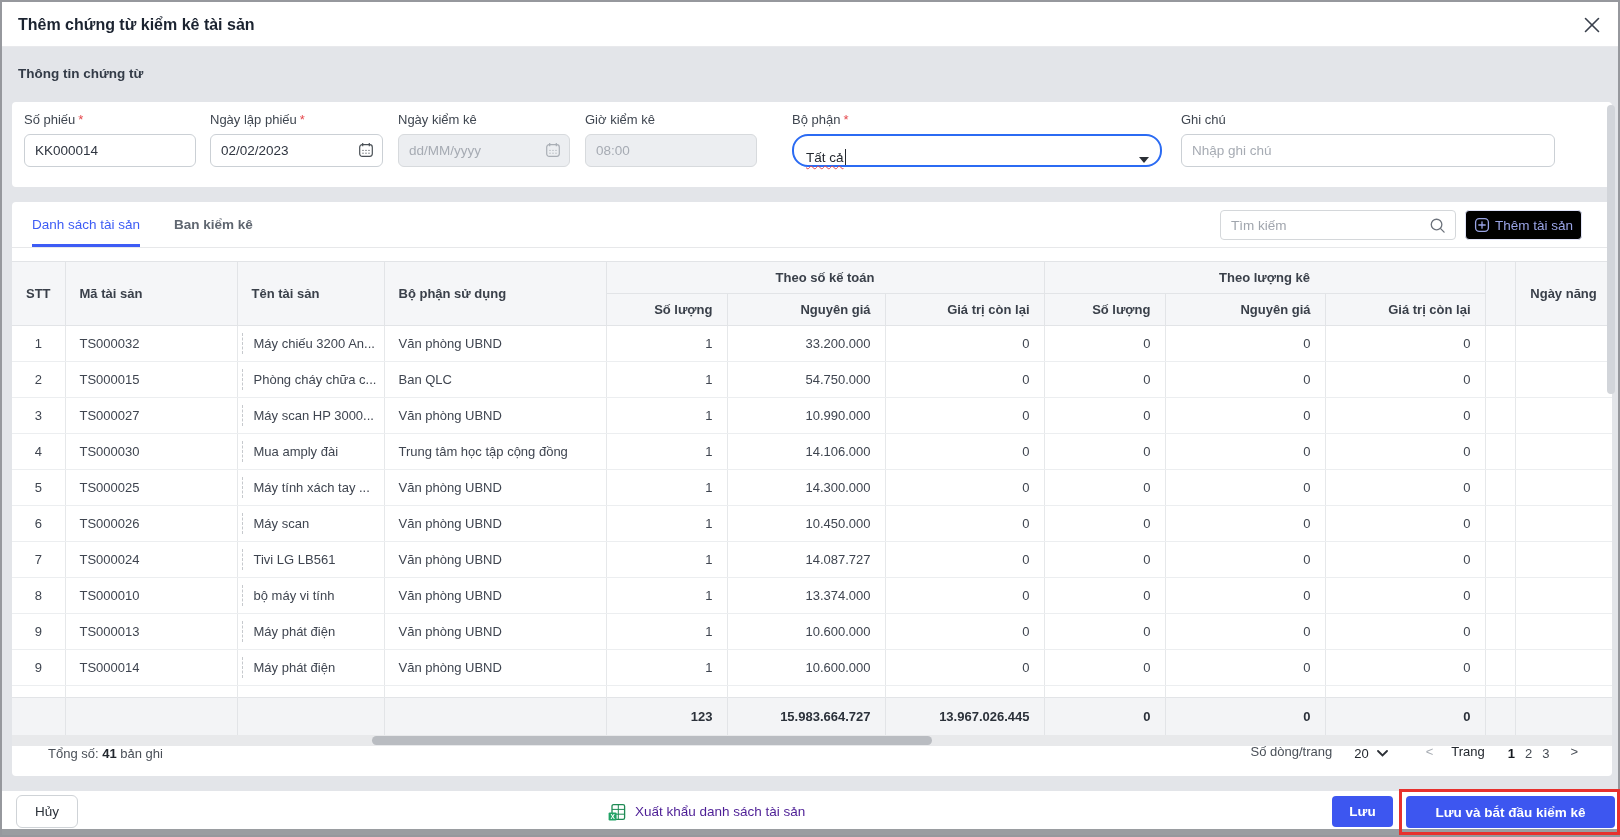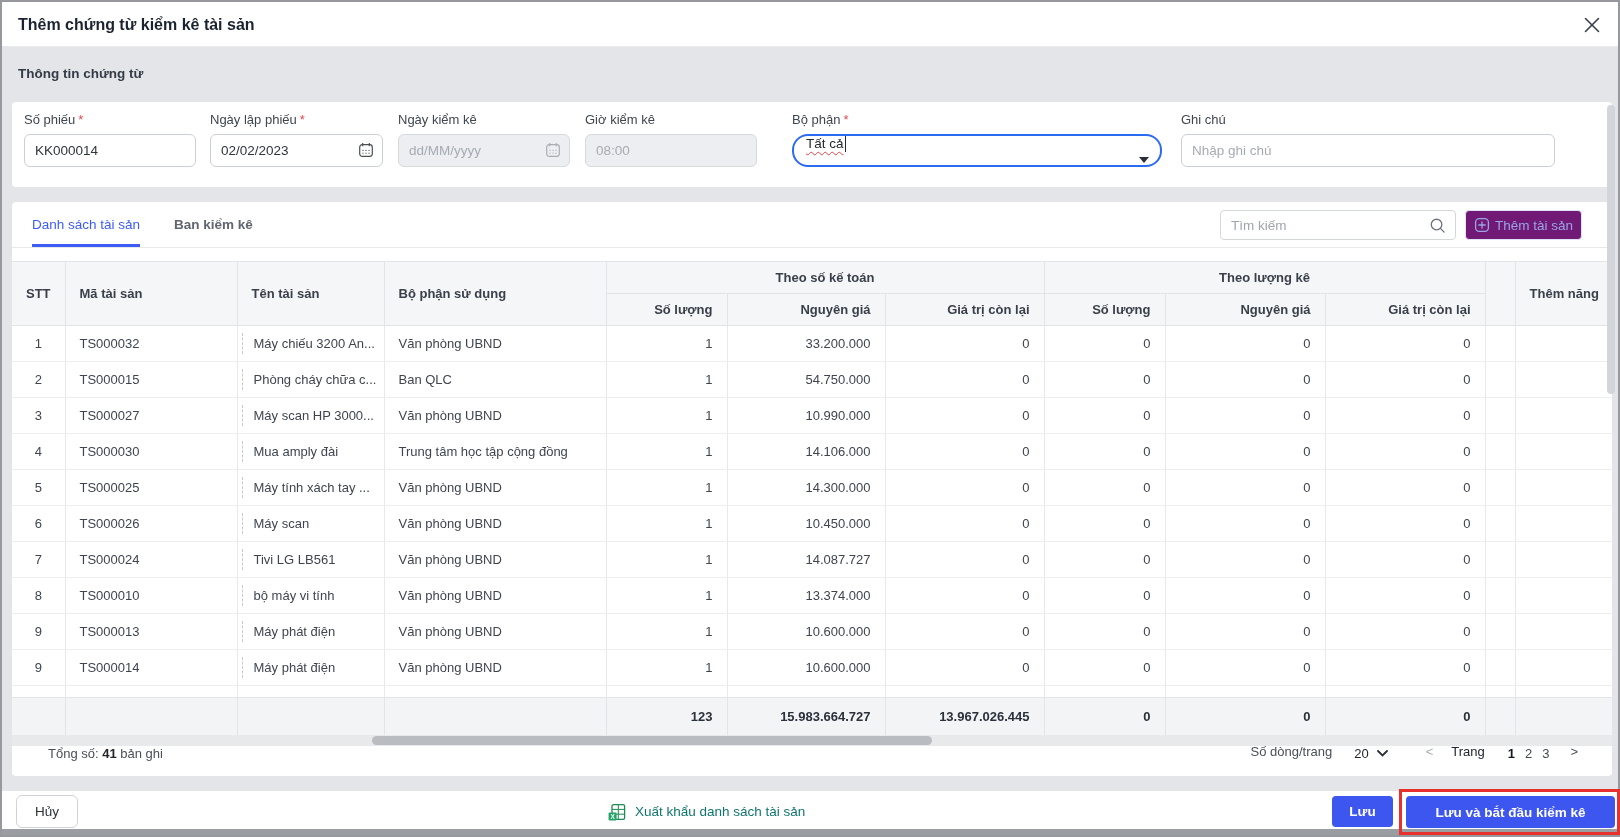--- a/index.html
+++ b/index.html
@@ -37,40 +37,40 @@
   .f-box .cal-icon{position:absolute;right:9px;top:8px;color:#4a5056;pointer-events:none;}
   .f-box.disabled .cal-icon{color:#a9aeb5;}
   .field-sophieu{left:12px;width:172px;}
   .field-ngaylap{left:198px;width:173px;}
   .field-ngaykk{left:386px;width:172px;}
   .field-giokk{left:573px;width:172px;}
   .field-bophan{left:780px;width:370px;}
   .field-ghichu{left:1169px;width:374px;}
 
   .combo{height:33px;border:2px solid #2b6bf3;border-radius:16px;background:#fff;
-    display:flex;align-items:flex-start;padding:0 12px;cursor:pointer;position:relative;}
+    display:flex;align-items:flex-end;padding:0 12px;cursor:pointer;position:relative;}
   .combo-text{font-size:13.5px;color:#23282f;
     text-decoration:underline wavy #e5484d 1px;text-underline-offset:3px;}
   .text-cursor{display:inline-block;width:1px;height:16px;background:#23282f;margin-left:1px;vertical-align:middle;}
   .combo .caret{position:absolute;right:11px;top:13px;}
 
   
   .tabs-bar{position:absolute;left:0;top:0;right:0;height:46px;border-bottom:1px solid #e7e8ea;}
   .tab{position:absolute;top:0;height:45px;line-height:45px;font-size:13.5px;font-weight:400;
     cursor:pointer;white-space:nowrap;}
   .tab-active{left:20px;color:#3d5cf5;border-bottom:3px solid #3d5cf5;}
   .tab-inactive{left:162px;color:#5f6670;font-weight:600;}
   .search-box{position:absolute;left:1208px;top:8px;width:236px;height:30px;
     border:1px solid #d4d7da;border-radius:4px;background:#fff;}
   .search-box input{width:100%;height:28px;border:none;outline:none;background:transparent;
     padding:0 34px 0 10px;font-size:13.5px;color:#2f3540;font-family:inherit;}
   .search-box input::placeholder{color:#a0a5ad;}
   .search-box .mag{position:absolute;right:9px;top:6px;color:#6d737c;}
   .add-asset-btn{position:absolute;left:1453px;top:8px;width:117px;height:30px;
-    background:#701a75;border:1px solid #e0e3f7;border-radius:4px;cursor:pointer;
+    background:#000000;border:1px solid #e0e3f7;border-radius:4px;cursor:pointer;
     display:flex;align-items:center;justify-content:center;gap:5px;color:#9aa4e6;
     font-size:13.5px;font-weight:500;}
 
   
   .table-wrap{position:absolute;left:0;top:59px;right:0;}
   table{border-collapse:collapse;table-layout:fixed;width:1600px;font-size:13px;}
   thead th{height:32px;background:#f5f6f8;color:#3a404a;font-weight:700;font-size:13px;
     border-right:1px solid #e2e4e7;border-bottom:1px solid #e2e4e7;border-top:1px solid #e2e4e7;
     padding:0 14px;white-space:nowrap;overflow:hidden;}
   th.h-left{text-align:left;} th.h-center{text-align:center;} th.h-right{text-align:right;}
@@ -102,21 +102,21 @@
   .page-num{padding:0 5px;cursor:pointer;color:#444a52;}
   .page-num.active{font-weight:700;color:#15191f;}
 
   
   .modal-footer{position:absolute;left:0;right:0;top:789px;height:41px;background:#fff;}
   .cancel-btn{position:absolute;left:14px;top:4px;width:62px;height:33px;background:#fff;
     border:1px solid #cfd3d7;border-radius:6px;font-size:13.5px;color:#2b313a;cursor:pointer;
     font-family:inherit;}
   .export-link{position:absolute;left:606px;top:0;height:41px;display:flex;align-items:center;
     gap:9px;cursor:pointer;}
-  .export-link span{color:#0f766e;font-size:13.5px;font-weight:500;}
+  .export-link span{color:#4c1d95;font-size:13.5px;font-weight:500;}
   .btn-primary{border:none;border-radius:4px;background:#3d56f0;color:#fff;font-size:13.5px;
     font-weight:600;cursor:pointer;font-family:inherit;}
   .save-btn{position:absolute;left:1330px;top:5px;width:61px;height:31px;}
   .save-start-btn{position:absolute;left:1404px;top:5px;width:209px;height:32px;}
 
   .annotation{position:absolute;left:1397px;top:787px;width:221px;height:46px;
     border:3px solid #e7312e;z-index:10;pointer-events:none;}
 
   .bottom-edge{position:absolute;left:0;right:0;bottom:0;height:6px;background:#9a9da1;}
   .v-scroll-thumb{position:absolute;left:1605px;top:103px;width:8px;height:289px;
@@ -256,21 +256,21 @@
         </colgroup>
         <thead>
           <tr>
             <th rowspan="2" class="h-center">STT</th>
             <th rowspan="2" class="h-left">Mã tài sản</th>
             <th rowspan="2" class="h-left">Tên tài sản</th>
             <th rowspan="2" class="h-left">Bộ phận sử dụng</th>
             <th colspan="3" class="h-center">Theo số kế toán</th>
             <th colspan="3" class="h-center">Theo lượng kê</th>
             <th rowspan="2"></th>
-            <th rowspan="2" class="h-center">Thêm năng</th>
+            <th rowspan="2" class="h-center">Ngày năng</th>
           </tr>
           <tr>
             <th class="h-right">Số lượng</th>
             <th class="h-right">Nguyên giá</th>
             <th class="h-right">Giá trị còn lại</th>
             <th class="h-right">Số lượng</th>
             <th class="h-right">Nguyên giá</th>
             <th class="h-right">Giá trị còn lại</th>
           </tr>
         </thead>

